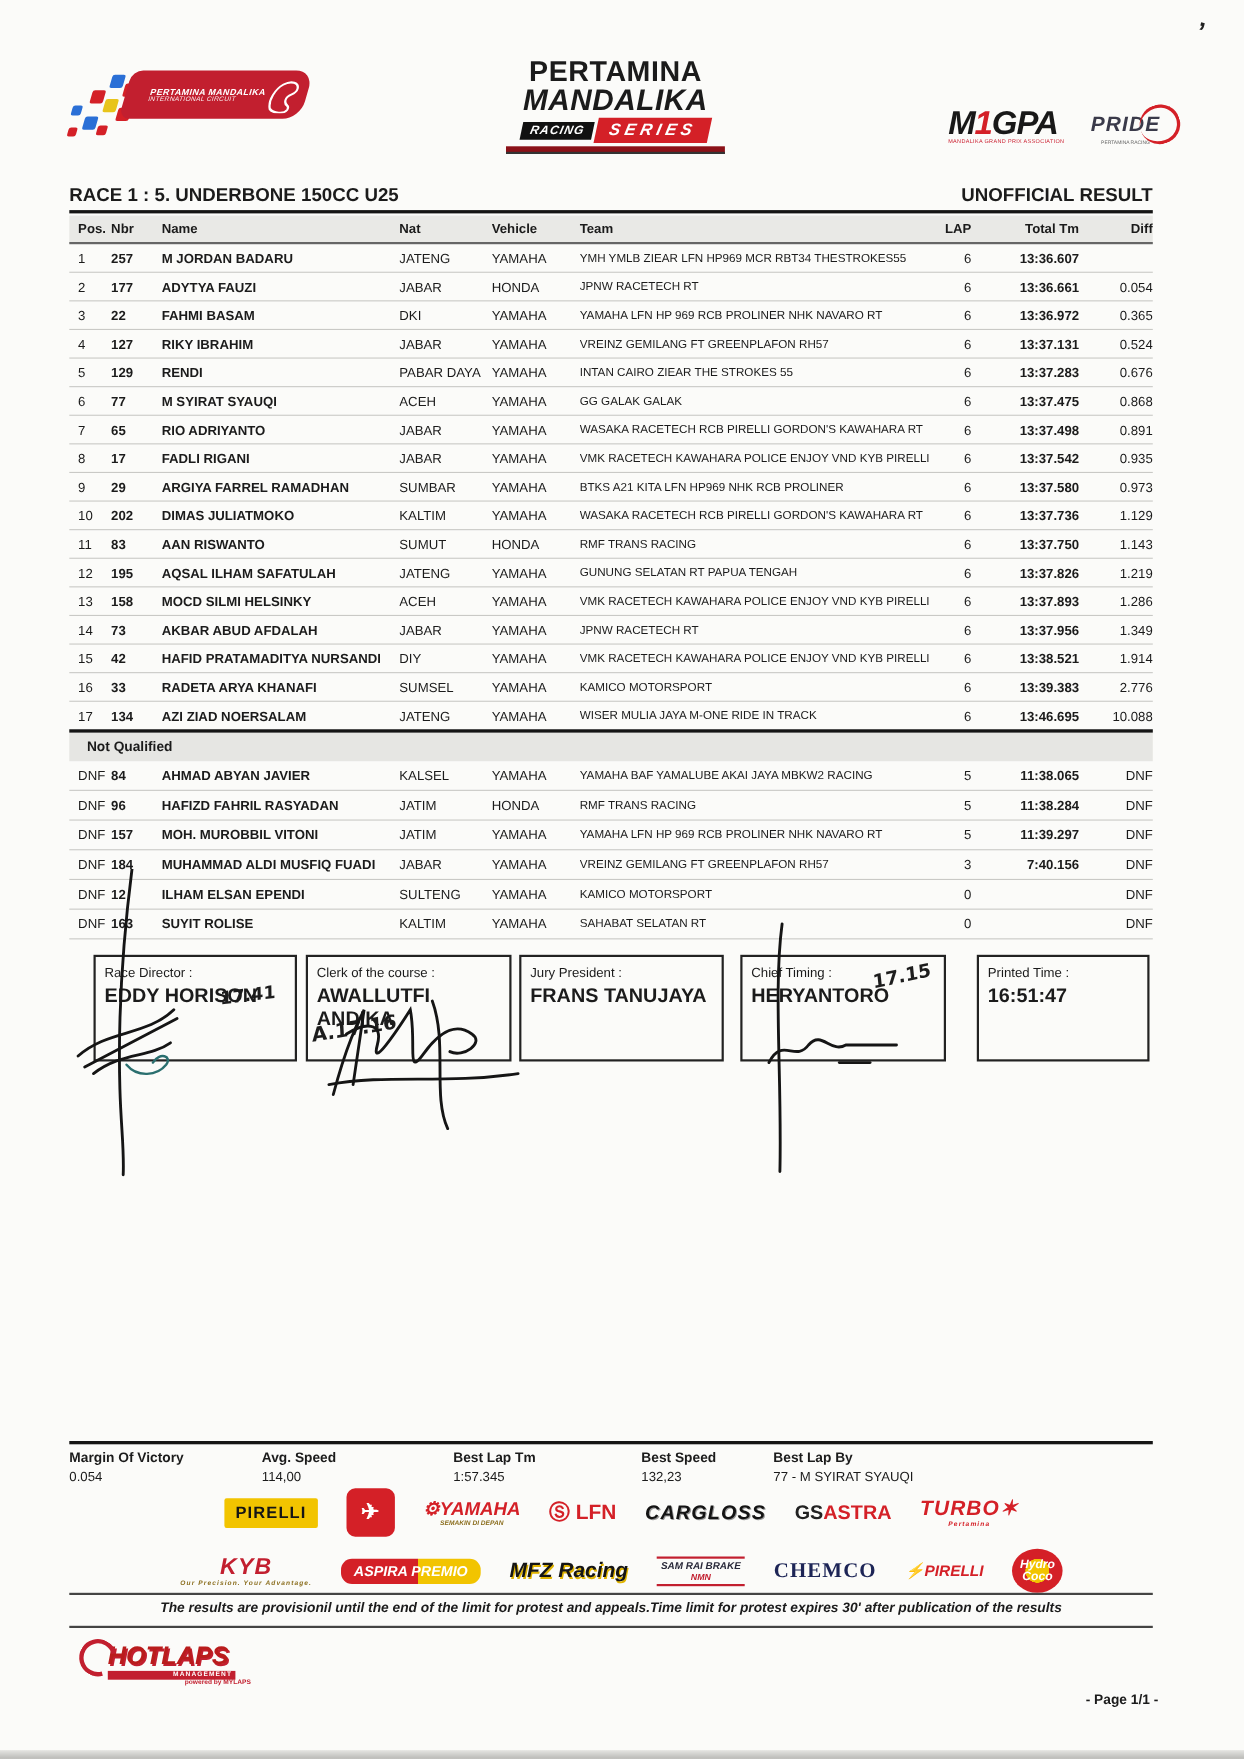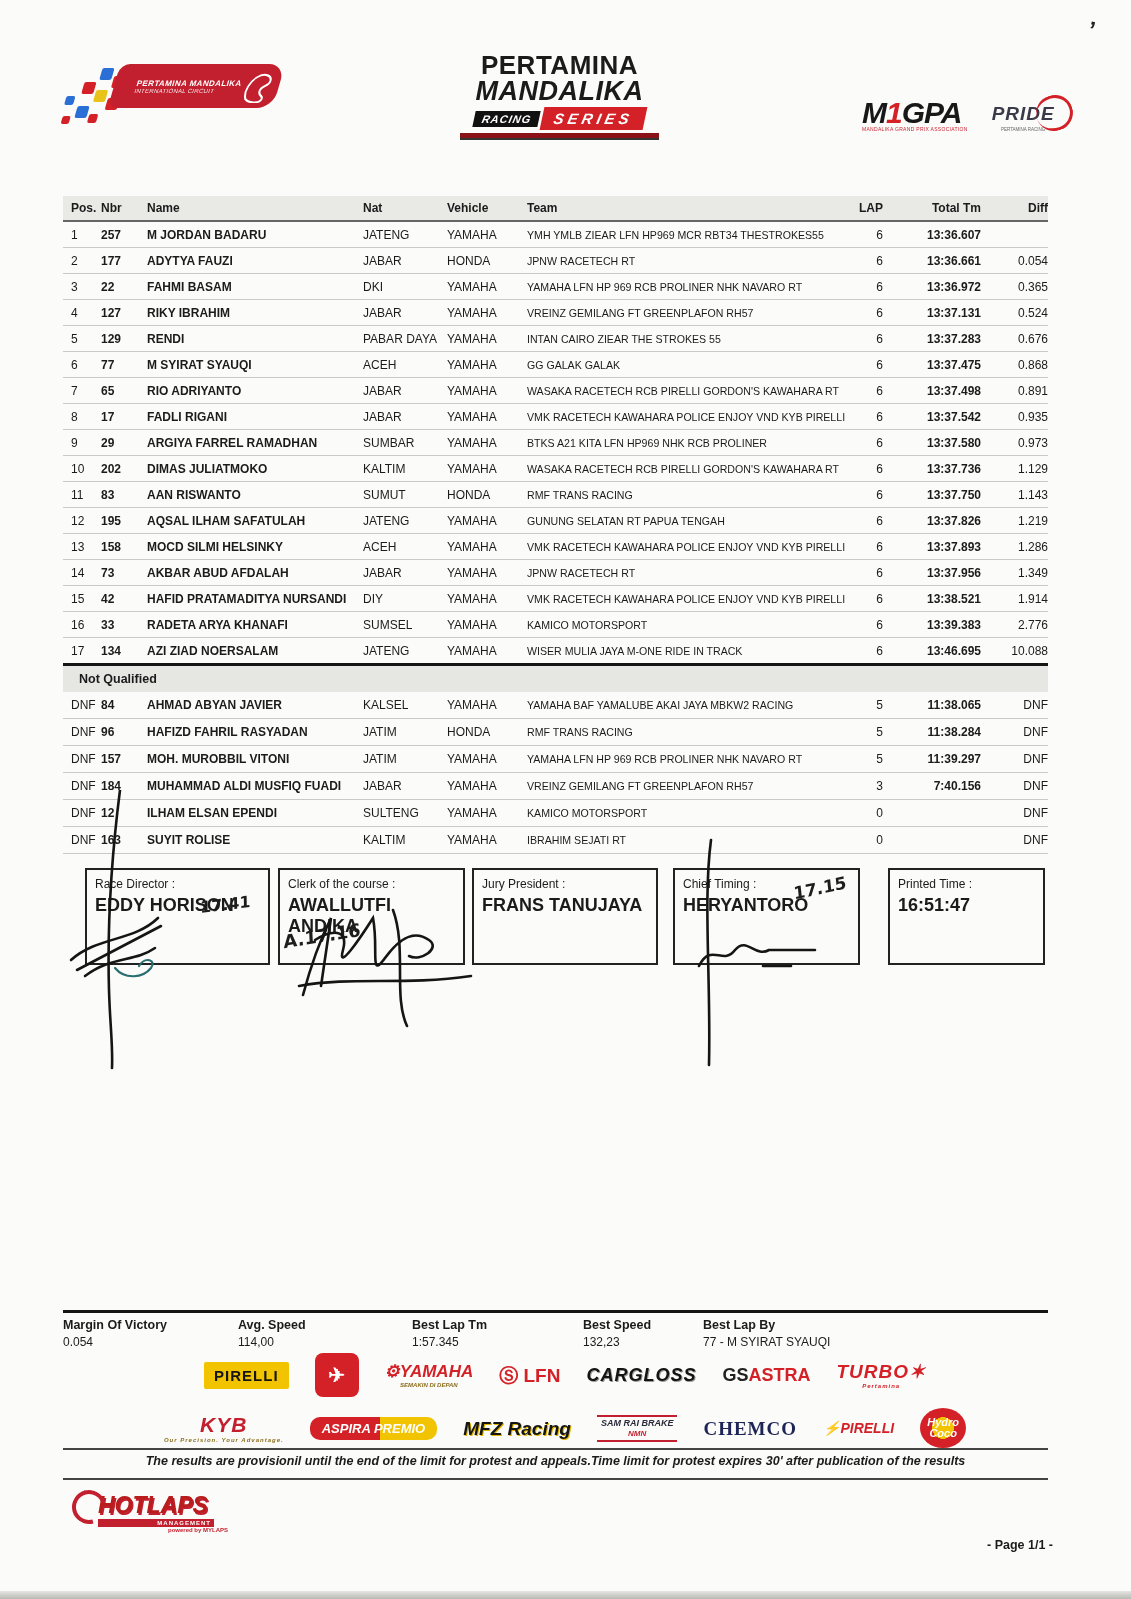--- a/index.html
+++ b/index.html
@@ -144,20 +144,24 @@
       <div class="mgpa-sub">MANDALIKA GRAND PRIX ASSOCIATION</div>
     </div>
     <div>
       <div class="pride"><span>PRIDE</span><span class="pride-ring"></span></div>
       <div class="pride-sub">PERTAMINA RACING</div>
     </div>
   </div>
 
   <div class="penmark">’</div>
 
+  <div class="titlebar">
+    <span>RACE 1 : 5. UNDERBONE 150CC U25</span>
+    <span>UNOFFICIAL RESULT</span>
+  </div>
 
   <div class="thead grid">
     <span class="c pos">Pos.</span>
     <span class="c nbr">Nbr</span>
     <span class="c name">Name</span>
     <span class="c nat">Nat</span>
     <span class="c vehicle">Vehicle</span>
     <span class="c team" style="font-size:12px;">Team</span>
     <span class="c lap">LAP</span>
     <span class="c tot">Total Tm</span>
@@ -432,21 +436,21 @@
       <span class="c tot"></span>
       <span class="c diff">DNF</span>
     </div>
 
     <div class="trow grid">
       <span class="c pos">DNF</span>
       <span class="c nbr">163</span>
       <span class="c name">SUYIT ROLISE</span>
       <span class="c nat">KALTIM</span>
       <span class="c vehicle">YAMAHA</span>
-      <span class="c team">IBRAHIM SEJATI RT</span>
+      <span class="c team">SAHABAT SELATAN RT</span>
       <span class="c lap">0</span>
       <span class="c tot"></span>
       <span class="c diff">DNF</span>
     </div>
   </div>
 
   <div class="obox" style="left:85px;width:185px;">
     <div class="olabel">Race Director :</div>
     <div class="oname">EDDY HORISON</div>
   </div>

